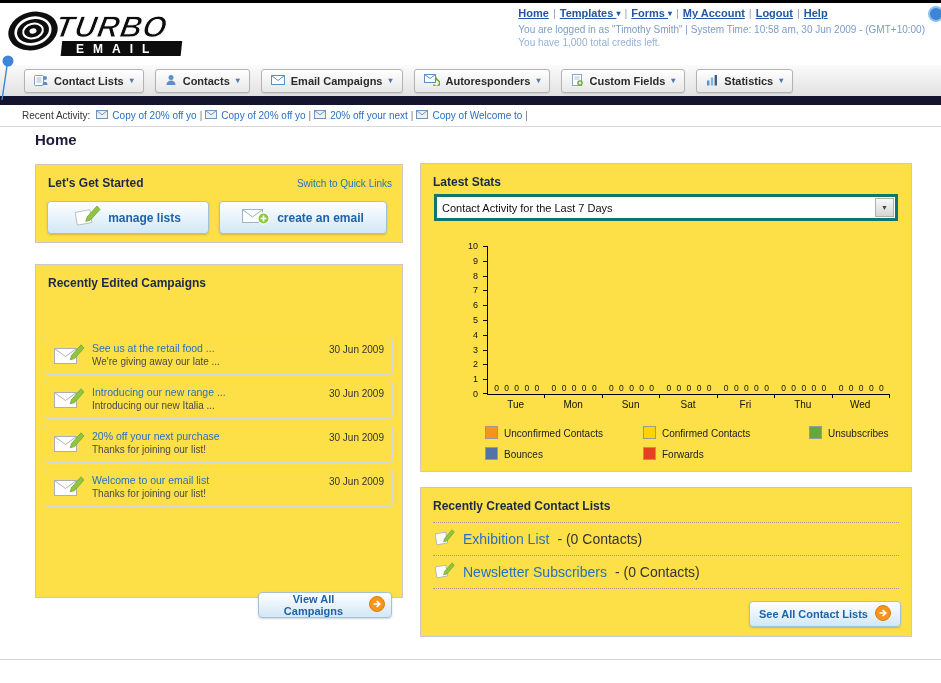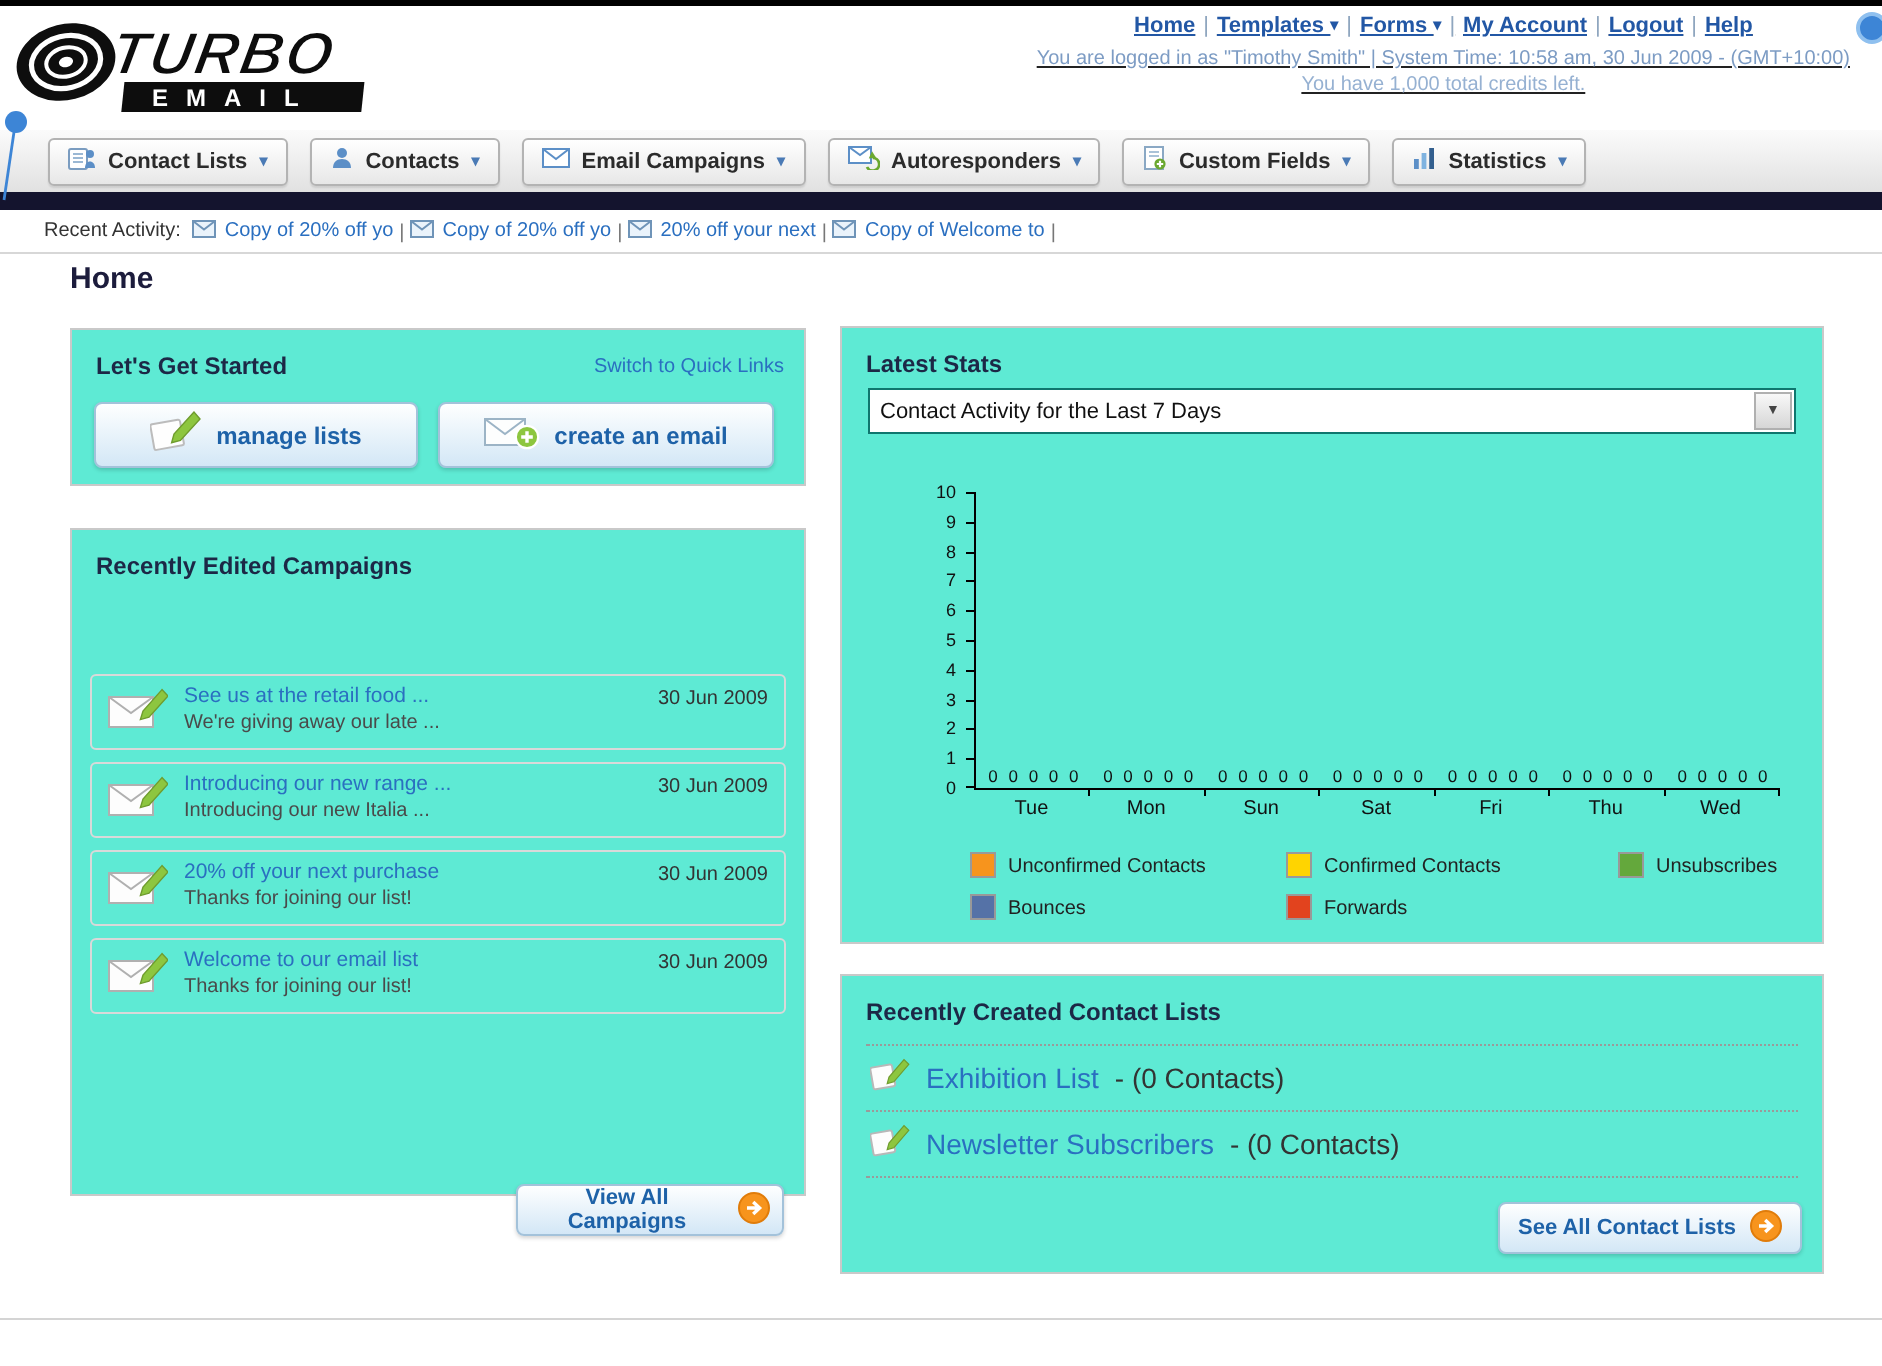--- a/index.html
+++ b/index.html
@@ -3,21 +3,21 @@
 <meta charset="utf-8">
 <style>
   html,body{margin:0;padding:0;background:#fff;}
   #app{position:relative;width:941px;height:683px;background:#fff;overflow:hidden;
        font-family:"Liberation Sans",sans-serif;font-size:11px;color:#222;}
   .topline{position:absolute;top:0;left:0;right:0;height:3px;background:#000;}
 
   
   header{position:absolute;top:3px;left:0;right:0;height:62px;background:#fff;}
   .logo{position:absolute;left:6px;top:2px;cursor:pointer;}
-  .hdr-right{position:absolute;right:16px;top:4px;text-align:center;text-decoration:underline;}
+  .hdr-right{position:absolute;right:16px;top:4px;text-align:left;}
   #top-links a{color:#2257a5;text-decoration:underline;cursor:pointer;font-size:11px;font-weight:bold;}
   #top-links .dd{font-size:8px;text-decoration:none;display:inline-block;transform:translateY(-1px);}
   #top-links .sep{color:#8fa6bf;margin:0 4px;}
   .session{margin-top:5px;color:#7d9cc4;font-size:10px;}
   .credits{margin-top:2px;color:#96b1d2;font-size:10px;}
   .bubble-dot{position:absolute;right:-3px;top:3px;width:12px;height:12px;border-radius:50%;
               background:#3d85d6;border:2px solid #8fc0ef;}
 
   
   #nav-tabs{position:absolute;top:65px;left:0;right:0;height:31px;
@@ -34,21 +34,21 @@
             display:flex;align-items:center;padding-left:22px;font-size:10px;background:#fff;gap:6px;}
   .alabel{color:#333;}
   .aitem{display:inline-flex;align-items:center;gap:4px;cursor:pointer;}
   .aitem a{color:#2a6fc0;text-decoration:none;}
   .abar{color:#777;margin:0 3px;}
   .deco-left{position:absolute;left:0;top:52px;}
 
   .page-title{position:absolute;left:35px;top:131px;margin:0;font-size:15px;font-weight:bold;color:#1c1c3c;}
 
   
-  .panel{position:absolute;background:#5eead4;border:1px solid #c9c9c9;}
+  .panel{position:absolute;background:#fde047;border:1px solid #c9c9c9;}
   .ptitle{position:absolute;left:12px;top:11px;font-size:12px;font-weight:bold;color:#1c2846;}
 
   #panel-get-started{left:35px;top:164px;width:366px;height:77px;}
   .switch-link{position:absolute;right:10px;top:13px;font-size:10px;color:#2a6fc0;cursor:pointer;text-decoration:none;}
   .blue-btn{position:absolute;display:flex;align-items:center;justify-content:center;gap:7px;
             border:1px solid #a3c2da;border-radius:4px;background:linear-gradient(#feffff,#d3e7f6);
             box-shadow:0 1px 2px rgba(0,0,0,.18);color:#1e62a8;font-weight:bold;font-size:12px;
             font-family:inherit;cursor:pointer;}
   #btn-manage{left:11px;top:36px;width:162px;height:33px;}
   #btn-create{left:183px;top:36px;width:168px;height:33px;}
@@ -65,21 +65,21 @@
   .cic{margin-top:2px;flex:0 0 auto;}
   .cbody{display:flex;flex-direction:column;gap:2px;}
   .ctitle{color:#2a6fc0;font-size:10.5px;text-decoration:none;cursor:pointer;}
   .csub{color:#4a4a4a;font-size:10px;}
   .cdate{margin-left:auto;color:#333;font-size:10px;padding-top:2px;white-space:nowrap;}
   .blue-btn.small{font-size:11px;height:26px;}
   #btn-viewall{left:auto;right:10px;top:284px;width:134px;margin-top:43px;}
 
   
   #panel-stats{left:420px;top:163px;width:490px;height:307px;}
-  .select{position:absolute;left:13px;top:30px;right:13px;height:21px;border:1px solid #0f766e;
+  .select{position:absolute;left:13px;top:30px;right:13px;height:21px;border:3px solid #0f766e;
           background:#fff;display:flex;align-items:center;cursor:pointer;}
   .sel-text{flex:1;padding-left:5px;font-size:11px;color:#111;}
   .sel-arrow{width:17px;height:17px;margin-right:1px;background:linear-gradient(#f8f8f8,#d6d6d6);
              border:1px solid #b0b0b0;font-size:7px;color:#444;display:flex;align-items:center;justify-content:center;}
   .chart{position:absolute;left:66px;top:82px;}
   #chart-y{position:absolute;left:-26px;top:0;width:24px;height:148px;}
   .ylab{position:absolute;right:7px;font-size:9px;color:#111;}
   #chart-plot{position:relative;width:402px;height:148px;border-left:1px solid #000;border-bottom:1px solid #000;}
   .ytick{position:absolute;left:-5px;width:5px;height:1px;background:#000;}
   #chart-cols{display:flex;height:100%;}

